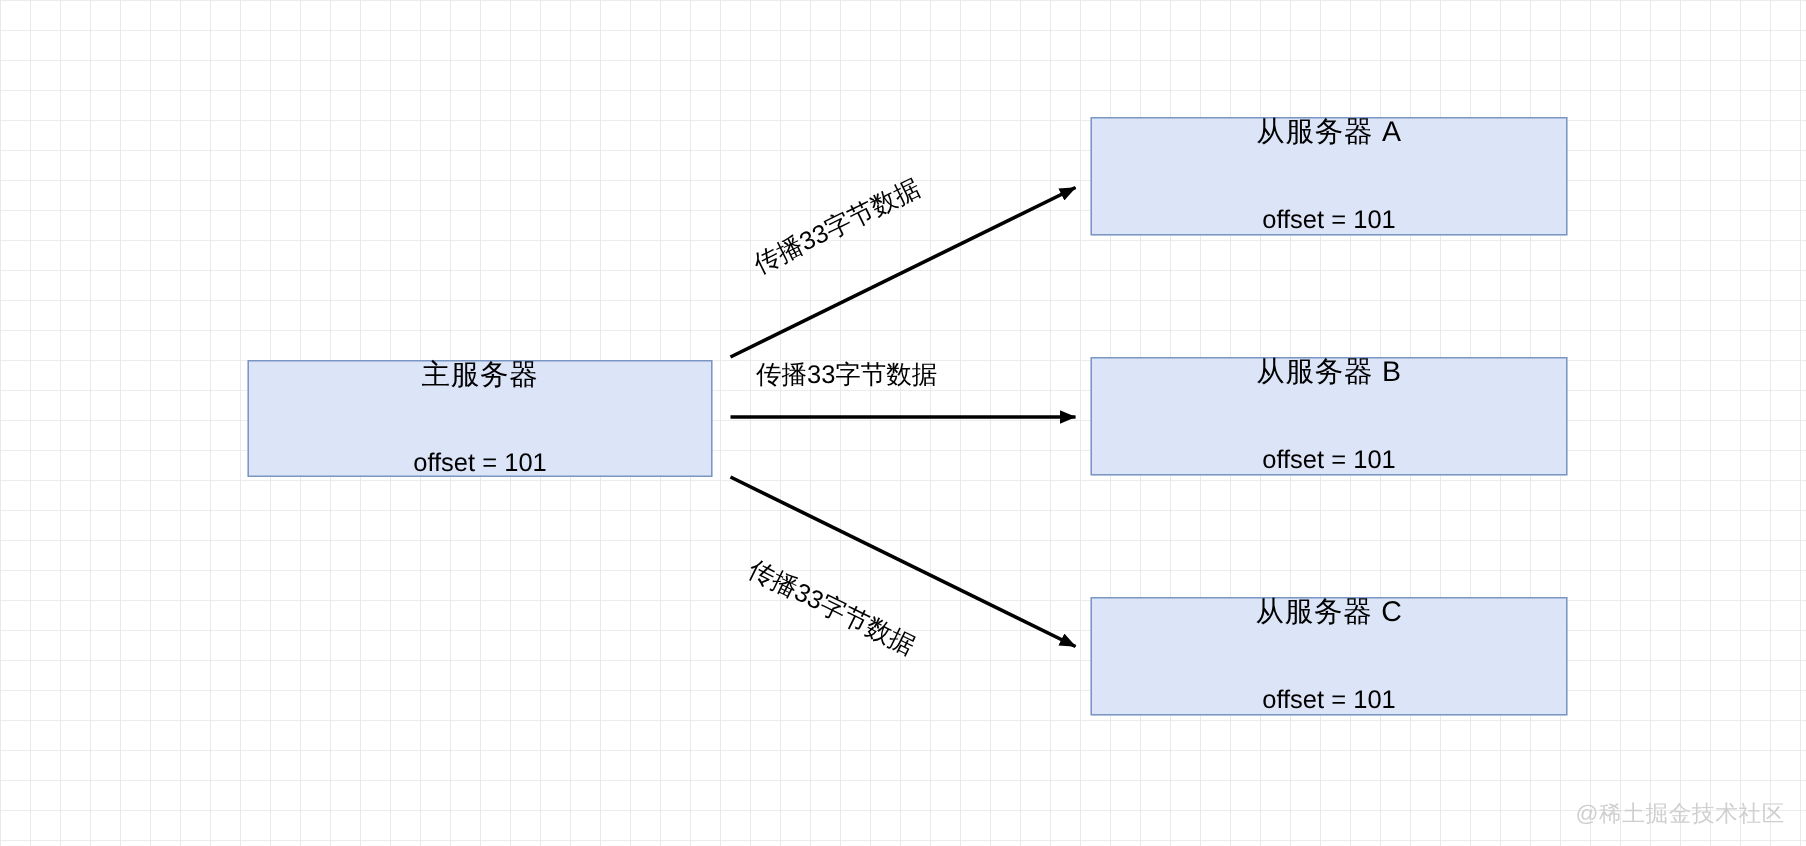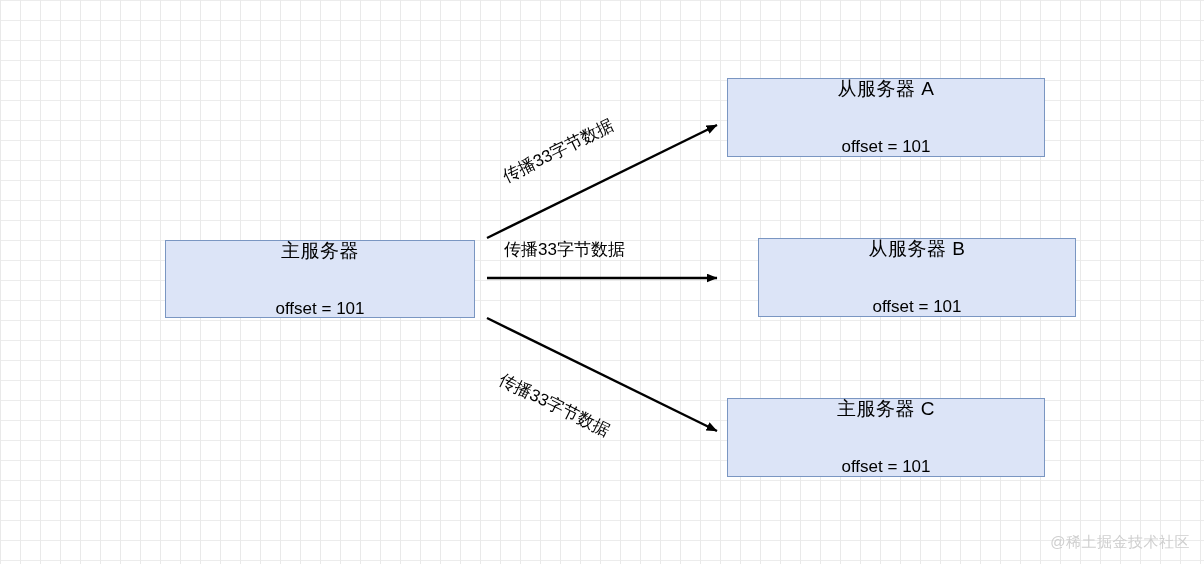--- a/index.html
+++ b/index.html
@@ -46,21 +46,21 @@
   }
   .node .line2 {
     font-size: 17px;
     line-height: 24px;
     white-space: nowrap;
     margin-top: 33px;
   }
 
   #node-master { left: 165px; top: 240px; width: 310px; height: 78px; }
   #node-a      { left: 727px; top: 78px;  width: 318px; height: 79px; text-align: right; }
-  #node-b      { left: 758px; top: 238px; width: 318px; height: 79px; }
+  #node-b      { left: 727px; top: 238px; width: 318px; height: 79px; }
   #node-c      { left: 727px; top: 398px; width: 318px; height: 79px; }
 
   #edges {
     position: absolute;
     left: 0; top: 0;
     width: 1204px;
     height: 564px;
     pointer-events: none;
   }
 
@@ -112,21 +112,21 @@
     <div class="line1">从服务器 A</div>
     <div class="line2">offset = 101</div>
   </div>
 
   <div class="node" id="node-b">
     <div class="line1">从服务器 B</div>
     <div class="line2">offset = 101</div>
   </div>
 
   <div class="node" id="node-c">
-    <div class="line1">主服务器 C</div>
+    <div class="line1">从服务器 C</div>
     <div class="line2">offset = 101</div>
   </div>
 
   <div class="edge-label" id="label-a">传播33字节数据</div>
   <div class="edge-label" id="label-b">传播33字节数据</div>
   <div class="edge-label" id="label-c">传播33字节数据</div>
 
   <div id="watermark">@稀土掘金技术社区</div>
 
 </div>

